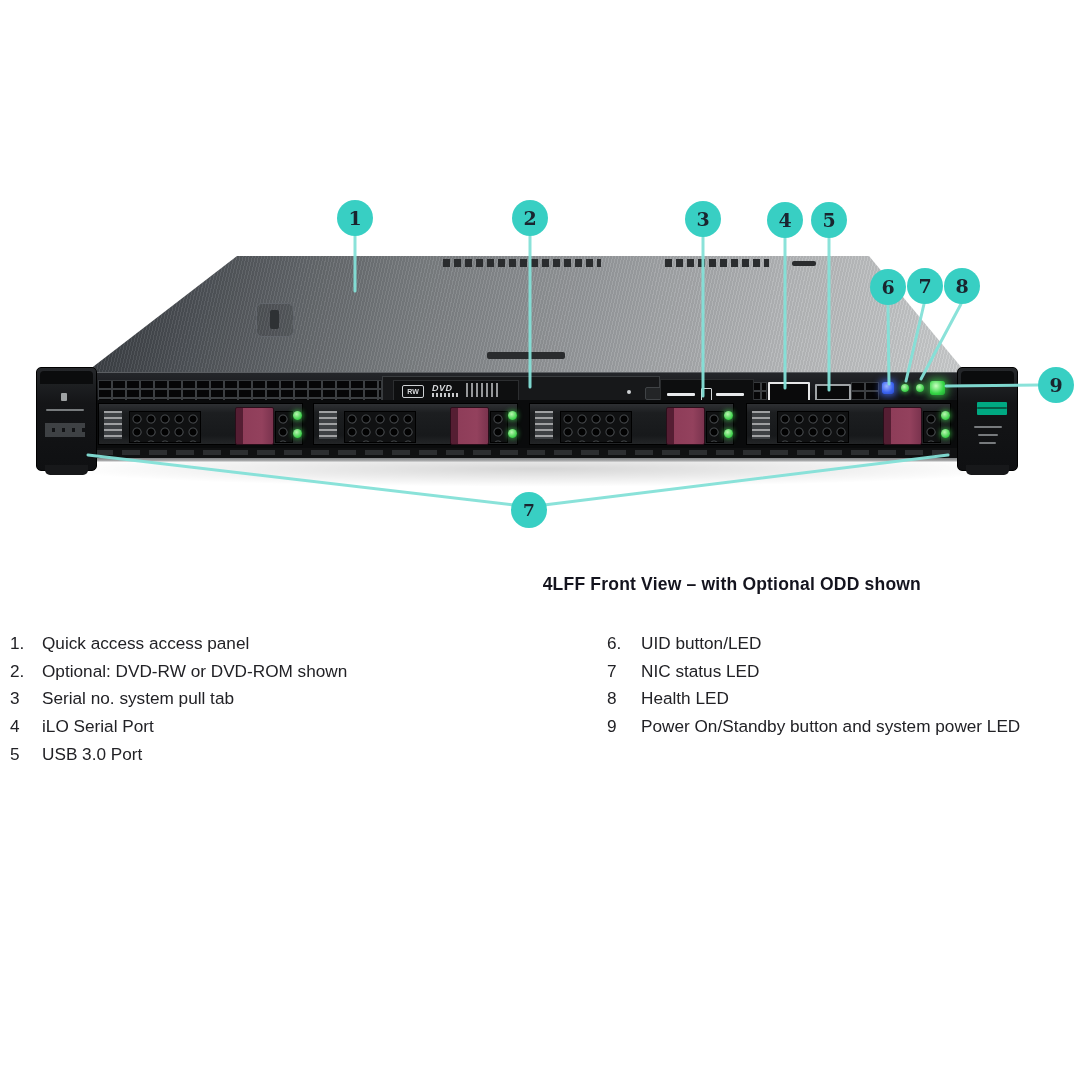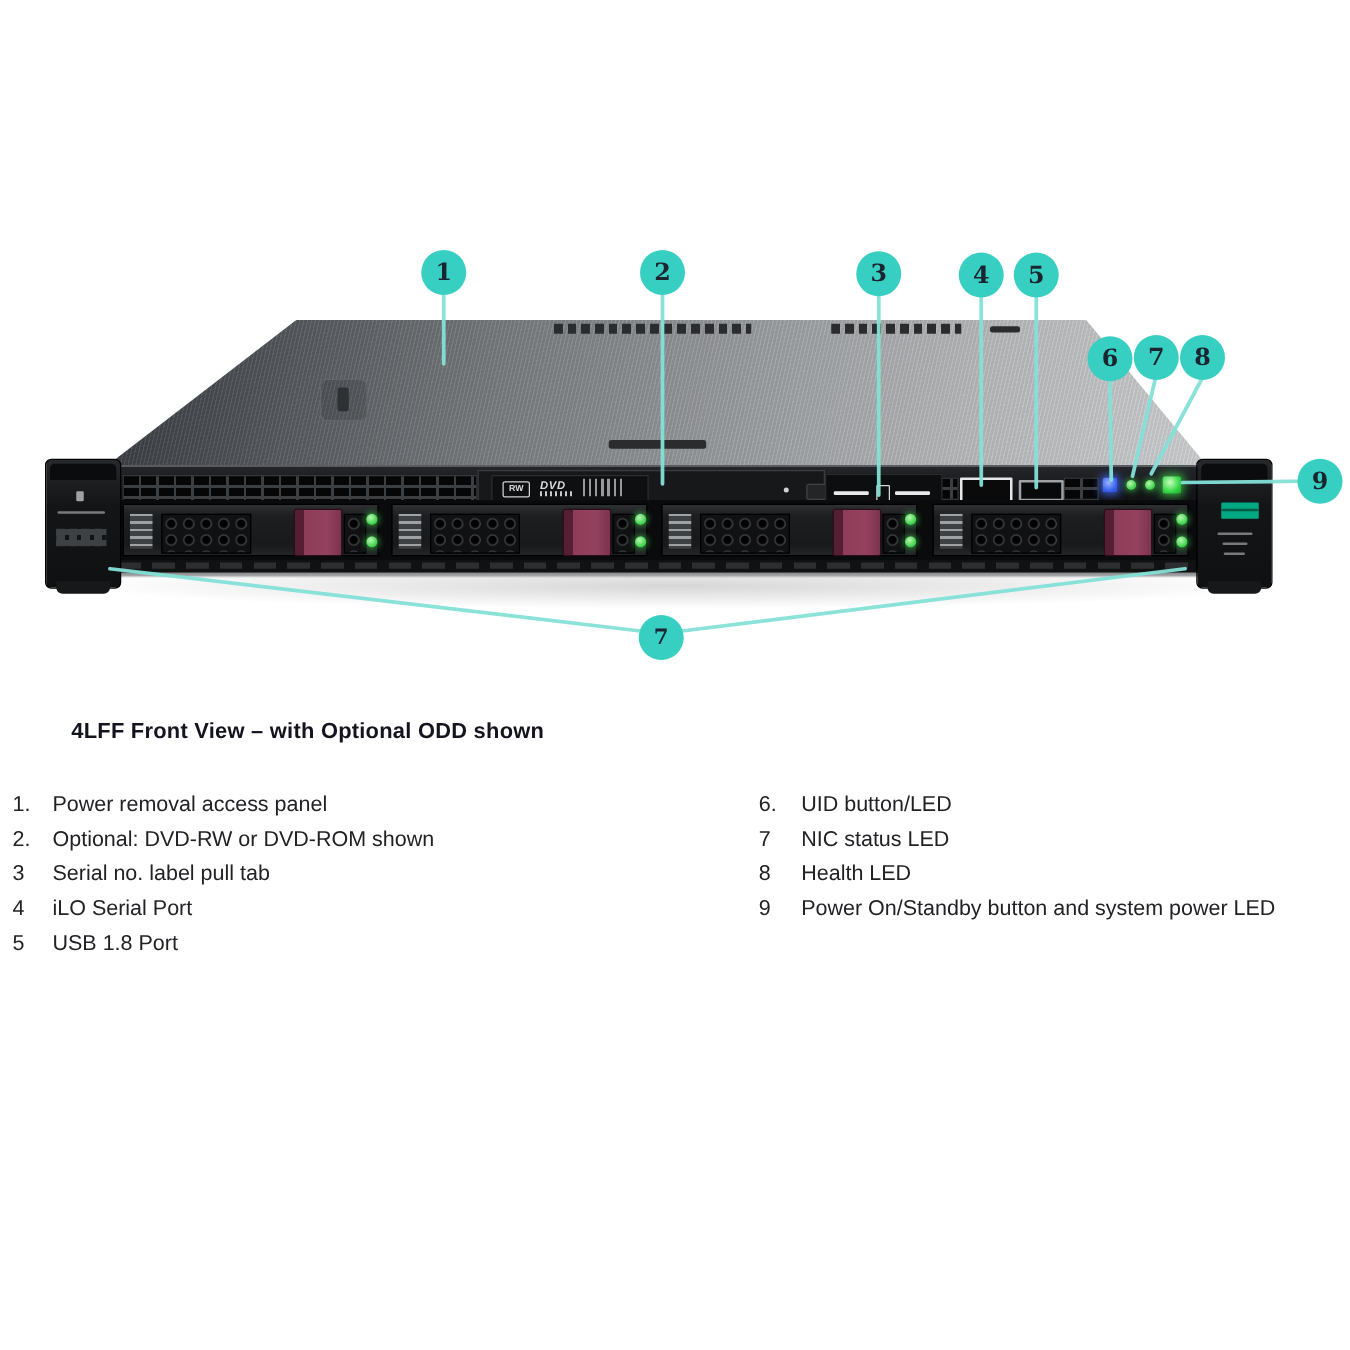--- a/index.html
+++ b/index.html
@@ -94,22 +94,22 @@
                    repeating-linear-gradient(180deg,#4a4d50 0 5px,rgba(0,0,0,0) 5px 9px);opacity:.8;}
   .hpe-badge{position:absolute;border-radius:1px;}
 
   
   .callout-lines{position:absolute;left:0;top:0;pointer-events:none;}
   .callout{position:absolute;width:36px;height:36px;border-radius:50%;
         display:flex;align-items:center;justify-content:center;
         font-family:"DejaVu Serif",serif;font-weight:bold;font-size:19px;}
 
   
-  .title{position:absolute;left:0;top:574px;width:896px;text-align:left;
-        font-size:17.5px;font-weight:bold;color:#14141e;letter-spacing:.2px;padding-left:32px;}
+  .title{position:absolute;left:0;top:574px;width:896px;text-align:right;
+        font-size:17.5px;font-weight:bold;color:#14141e;letter-spacing:.2px;}
   .title span{display:inline-block;transform:translateX(25px);}
   .legend{position:absolute;top:630px;left:0;width:1080px;font-size:17.2px;color:#222226;}
   .legend-col{position:absolute;top:0;}
   .legend-col.left{left:10px;width:560px;}
   .legend-col.right{left:607px;width:470px;}
   .lrow{display:flex;height:27.7px;line-height:27.7px;white-space:nowrap;}
   .lnum{flex:0 0 auto;}
   .legend-col.left .lnum{width:32px;}
   .legend-col.right .lnum{width:34px;}
 </style>
@@ -270,37 +270,37 @@
   </div>
 
   <div class="title">
     <span>4LFF Front View – with Optional ODD shown</span>
   </div>
 
   <div class="legend">
     <div class="legend-col left">
       <div class="lrow">
           <span class="lnum">1.</span>
-          <span class="ltxt">Power removal access panel</span>
+          <span class="ltxt">Quick access access panel</span>
         </div>
       <div class="lrow">
           <span class="lnum">2.</span>
           <span class="ltxt">Optional: DVD-RW or DVD-ROM shown</span>
         </div>
       <div class="lrow">
           <span class="lnum">3</span>
-          <span class="ltxt">Serial no. label pull tab</span>
+          <span class="ltxt">Serial no. system pull tab</span>
         </div>
       <div class="lrow">
           <span class="lnum">4</span>
           <span class="ltxt">iLO Serial Port</span>
         </div>
       <div class="lrow">
           <span class="lnum">5</span>
-          <span class="ltxt">USB 1.8 Port</span>
+          <span class="ltxt">USB 3.0 Port</span>
         </div>
     </div>
     <div class="legend-col right">
       <div class="lrow">
           <span class="lnum">6.</span>
           <span class="ltxt">UID button/LED</span>
         </div>
       <div class="lrow">
           <span class="lnum">7</span>
           <span class="ltxt">NIC status LED</span>

